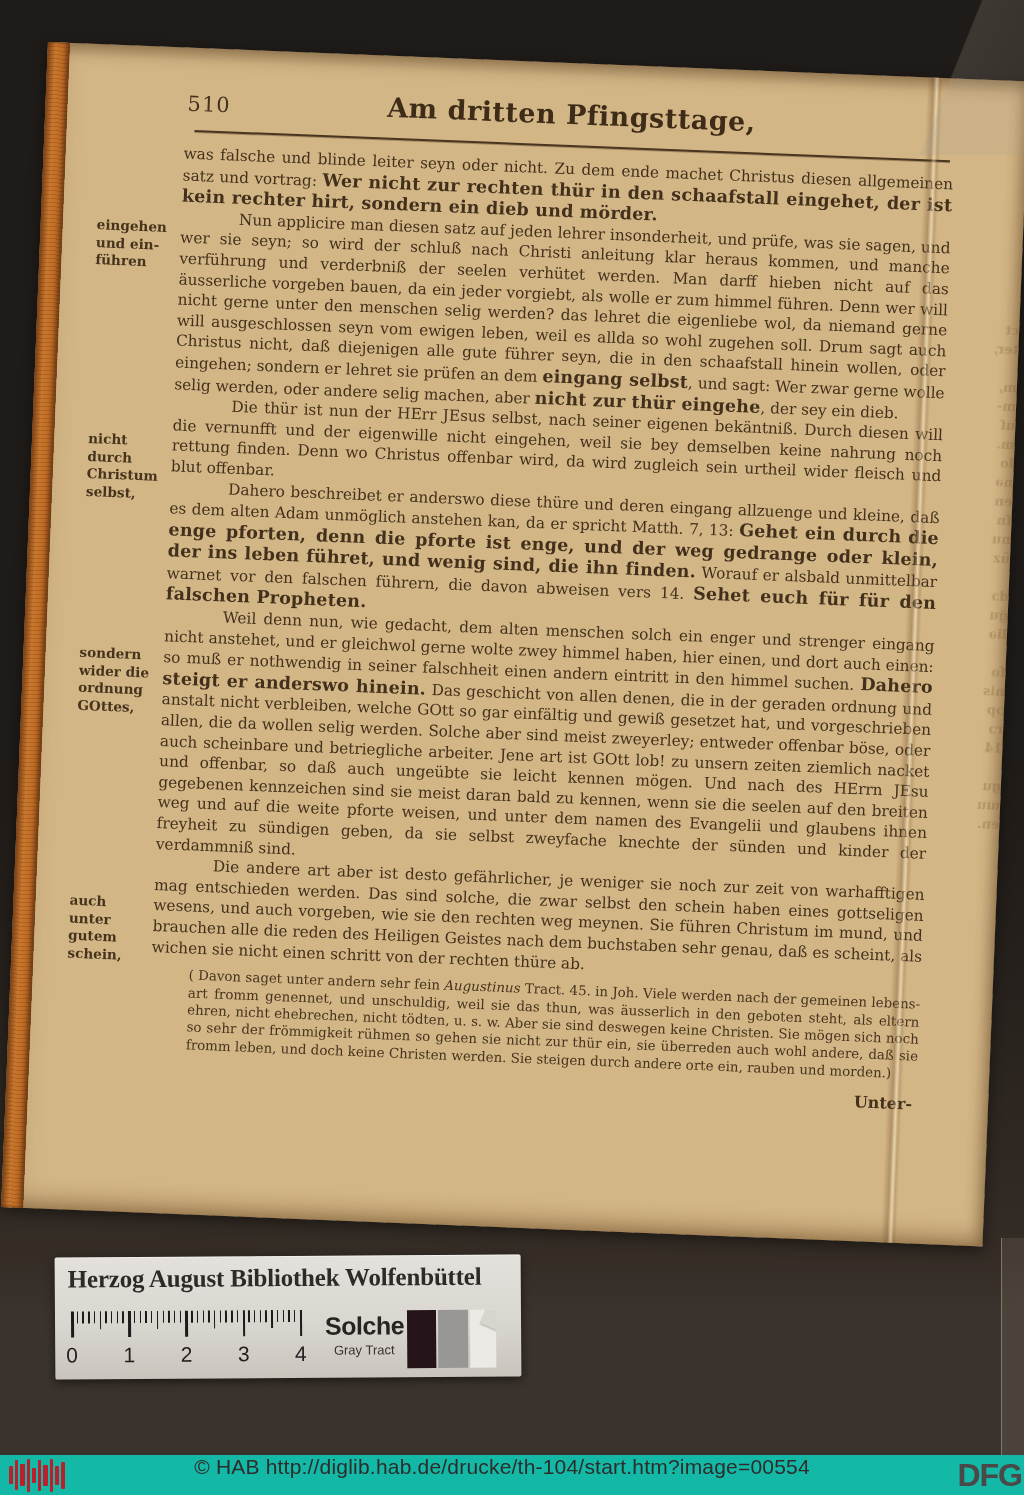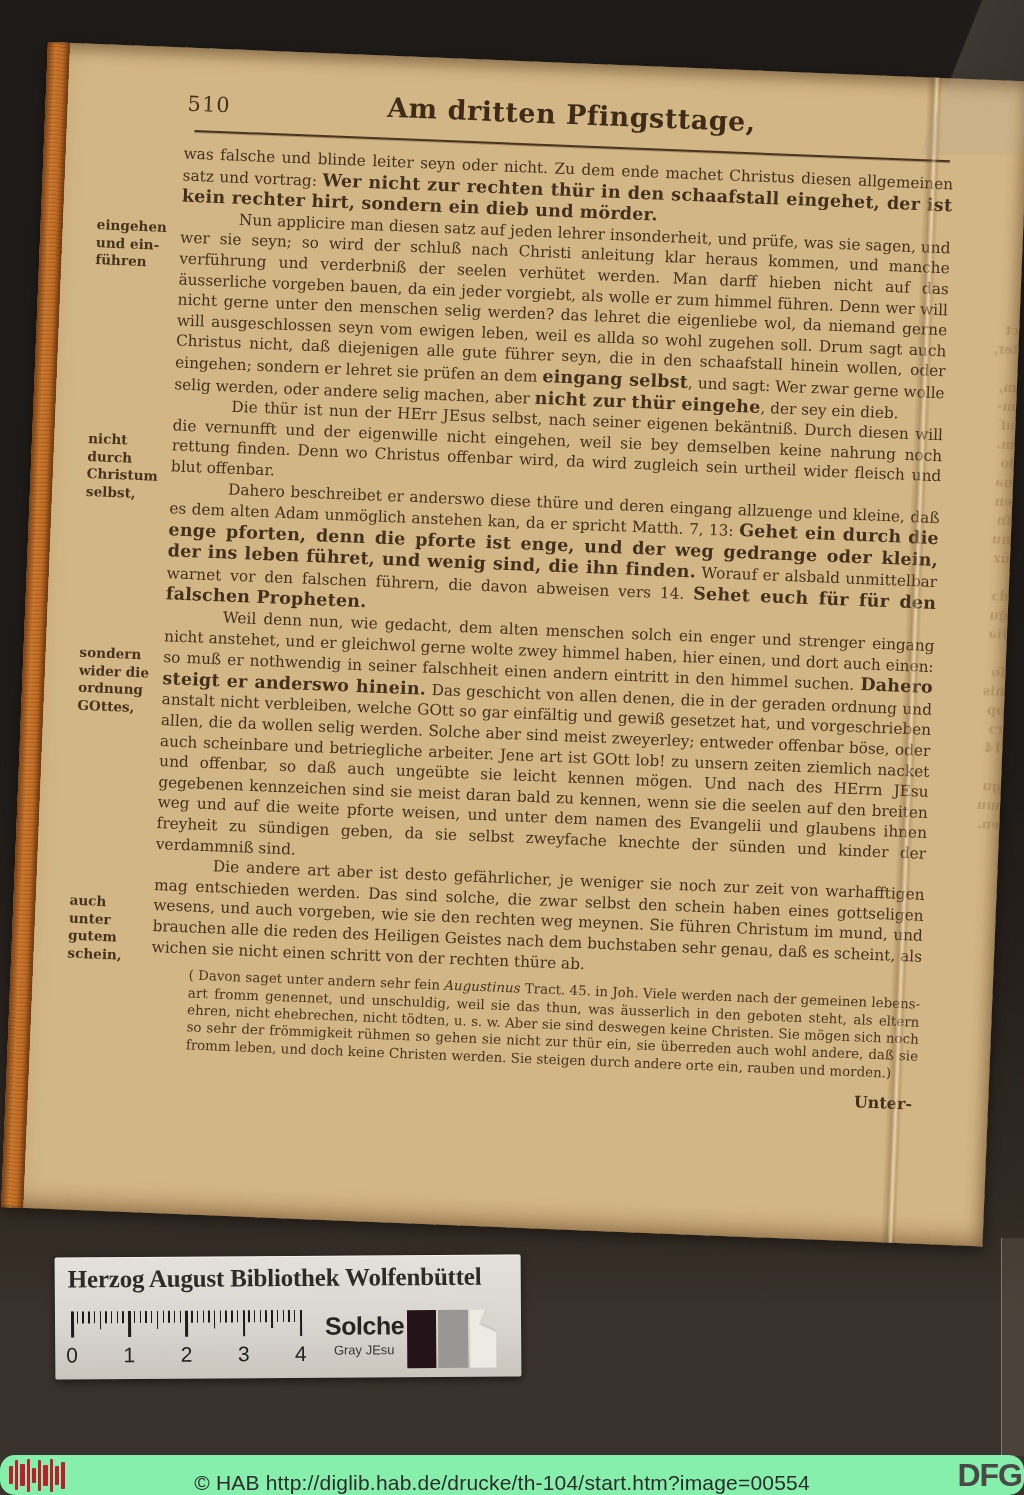--- a/index.html
+++ b/index.html
@@ -113,22 +113,22 @@
   .patch{height:58px;}
   .patch-dark{width:29px;background:#241318;margin-right:2px;}
   .patch-gray{width:30px;background:#999795;margin-right:2px;}
   .patch-white{width:26px;background:#eceae4;position:relative;overflow:hidden;}
   .patch-white:before{
     content:"";position:absolute;right:-6px;top:-4px;width:18px;height:22px;
     background:#d8d5cd;transform:rotate(24deg);box-shadow:0 1px 2px rgba(0,0,0,.25);
   }
   
   .footer-bar{
-    position:absolute;left:0;right:0;top:1455px;height:40px;background:#86efac;
-    display:flex;align-items:flex-end;border-radius:15px;
+    position:absolute;left:0;right:0;top:1455px;height:40px;background:#14b8a6;
+    display:flex;align-items:flex-start;
   }
   .hab-logo{position:absolute;left:9px;top:3px;height:34px;display:flex;align-items:center;}
   .hab-logo i{display:block;background:#bb1f2d;margin-right:2px;border-radius:1px;}
   .hab-logo i:nth-child(1){width:4px;height:18px;}
   .hab-logo i:nth-child(2){width:3px;height:30px;}
   .hab-logo i:nth-child(3){width:5px;height:22px;}
   .hab-logo i:nth-child(4){width:3px;height:33px;}
   .hab-logo i:nth-child(5){width:4px;height:15px;}
   .hab-logo i:nth-child(6){width:3px;height:31px;}
   .hab-logo i:nth-child(7){width:5px;height:21px;}
@@ -264,21 +264,21 @@
     <div class="ruler-numbers">
         <span style="left: -5px;">0</span>
         <span style="left: 52.2px;">1</span>
         <span style="left: 109.4px;">2</span>
         <span style="left: 166.6px;">3</span>
         <span style="left: 223.8px;">4</span>
       </div>
   </div>
   <div class="kodak-block">
     <div class="kodak-word">Solche</div>
-    <div class="kodak-sub">Gray JEsu</div>
+    <div class="kodak-sub">Gray Tract</div>
   </div>
   <div class="patches">
     <div class="patch patch-dark"></div>
     <div class="patch patch-gray"></div>
     <div class="patch patch-white"></div>
   </div>
 </div>
 
 <div class="footer-bar">
   <div class="hab-logo">

